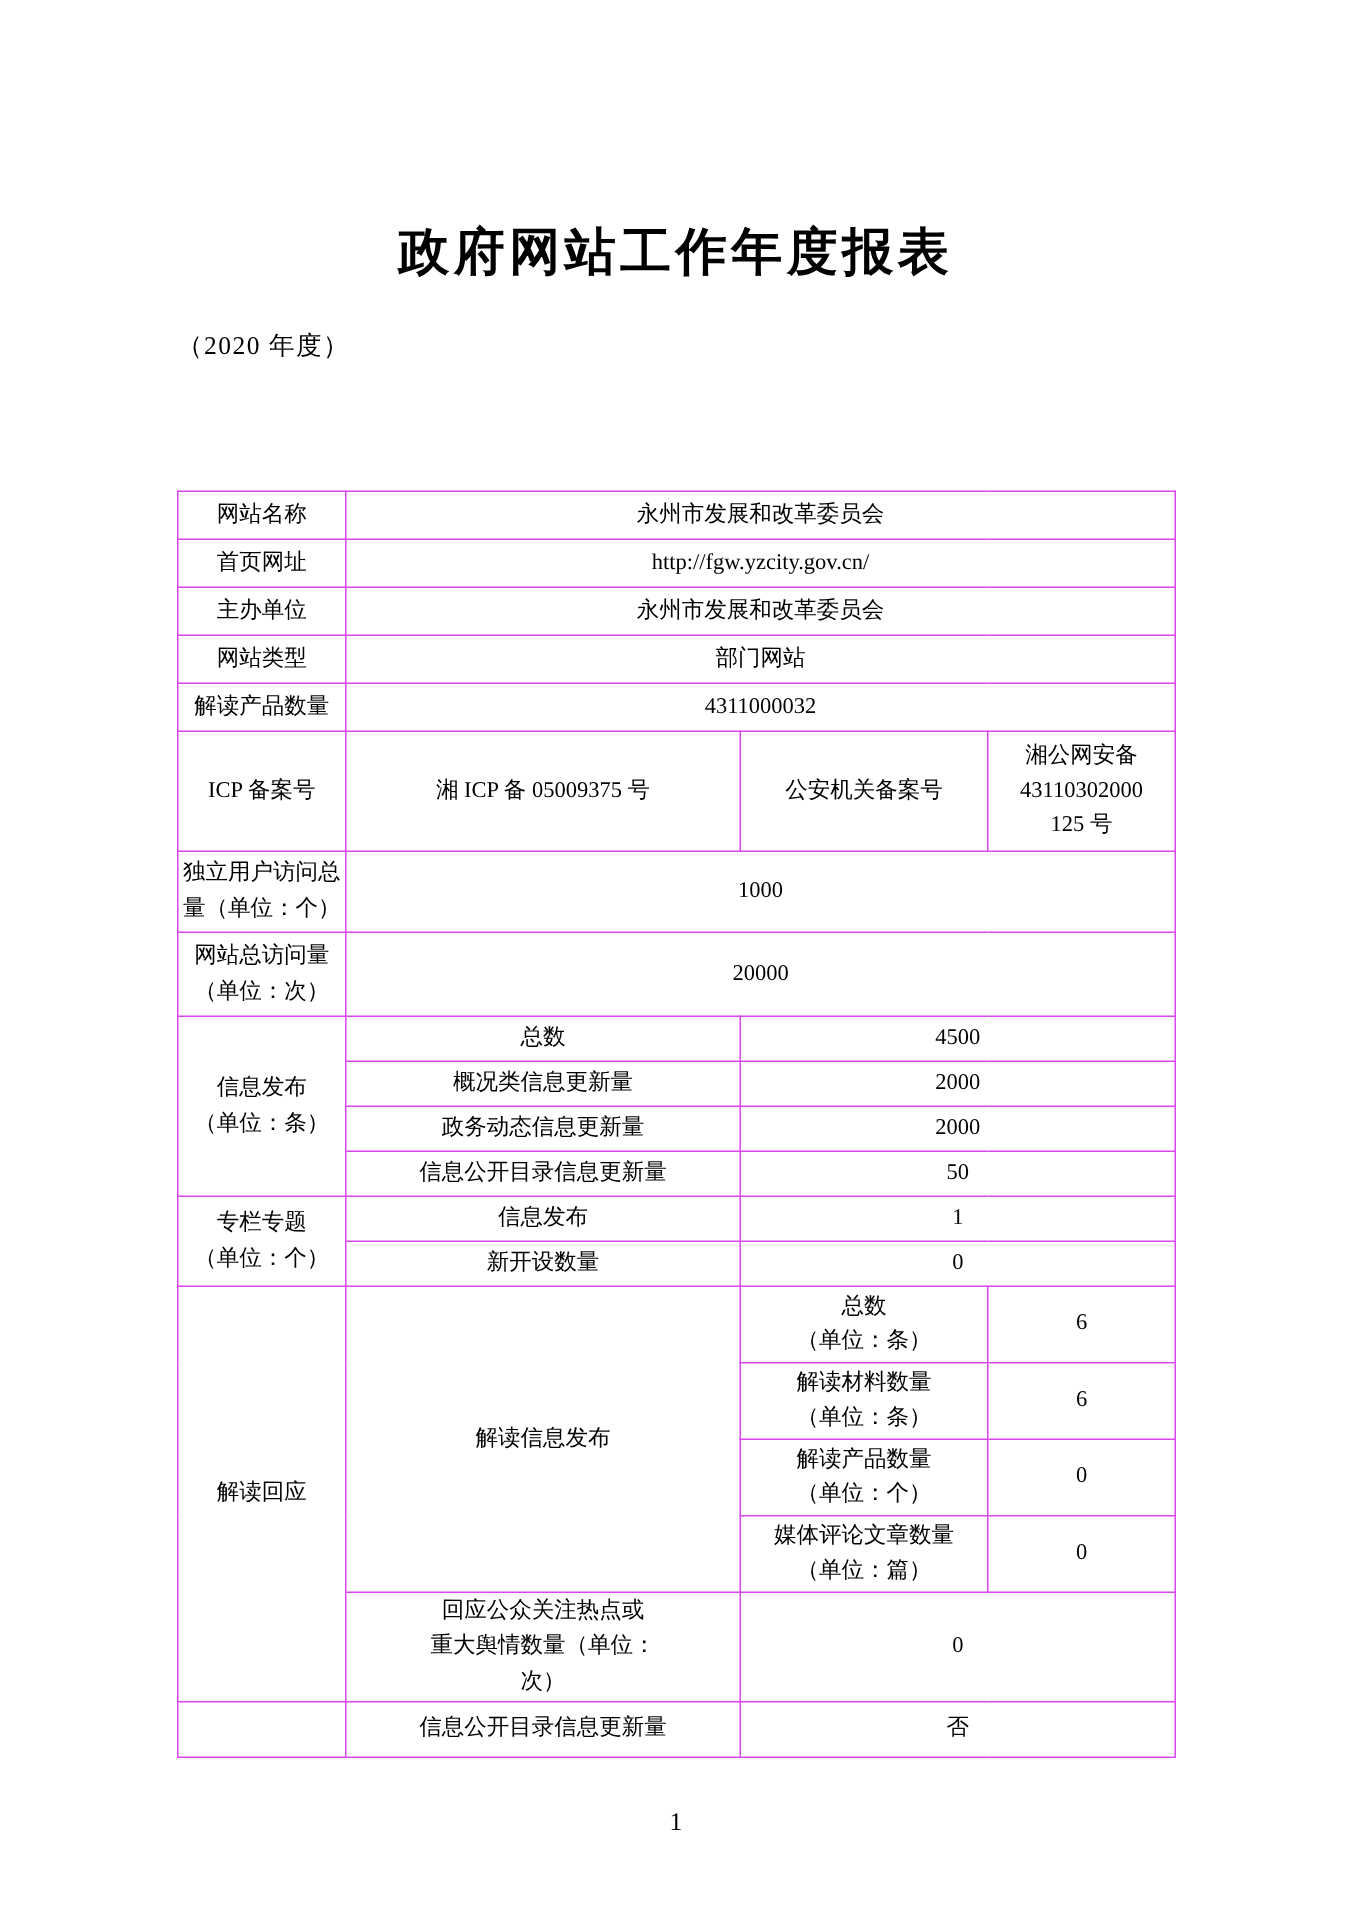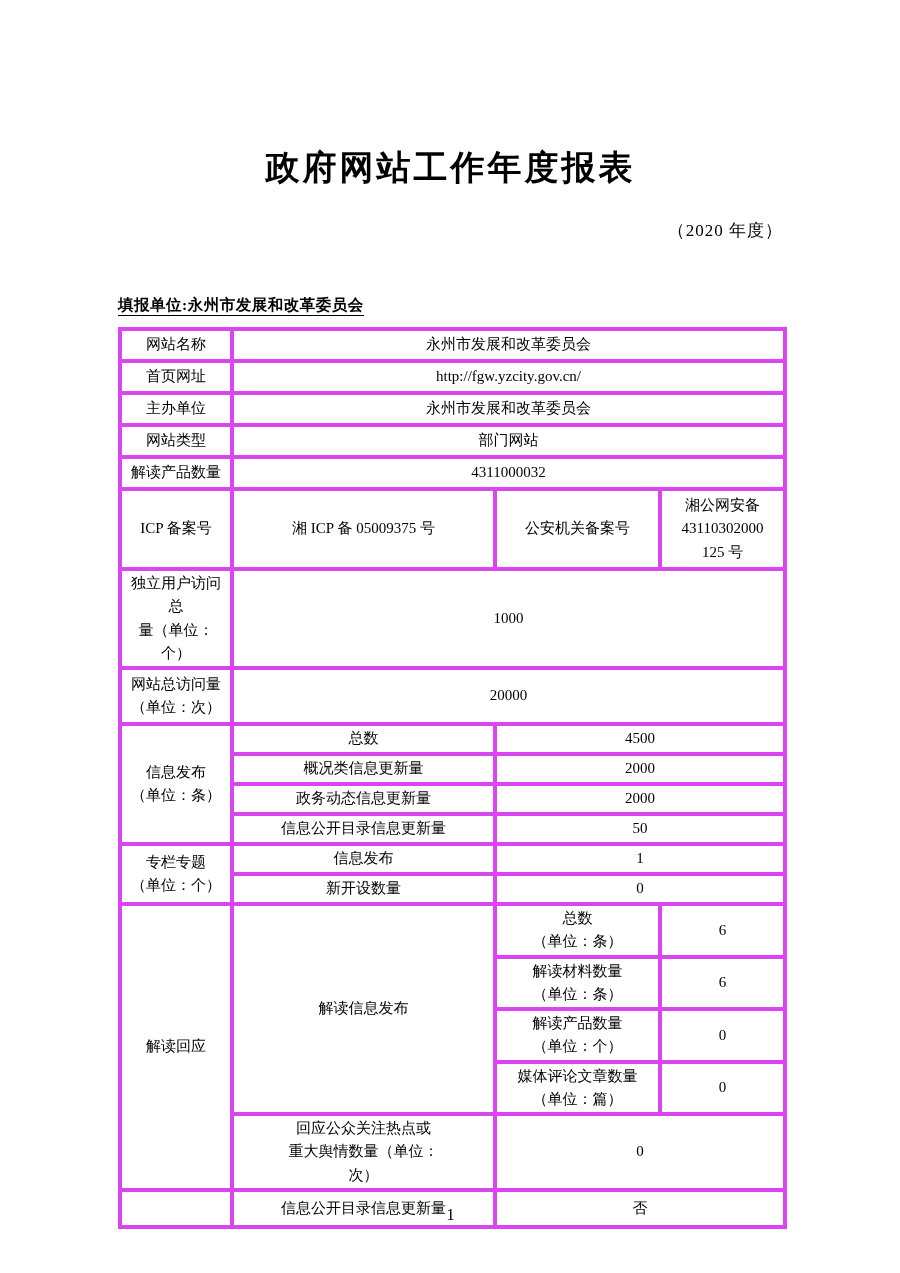--- a/index.html
+++ b/index.html
@@ -34,21 +34,21 @@
     font-weight: bold;
     font-size: 34px;
     letter-spacing: 3px;
     white-space: nowrap;
   }
   .doc-subtitle {
     position: absolute;
     left: 0;
     right: 0;
     top: 192px;
-    text-align: right;
+    text-align: left;
     font-size: 17px;
     letter-spacing: 1px;
   }
   .unit-line {
     position: absolute;
     left: 0;
     top: 268px;
     font-size: 15.5px;
     font-weight: bold;
     letter-spacing: 0.5px;
@@ -59,21 +59,21 @@
   }
   table.report {
     position: absolute;
     left: 0;
     top: 300px;
     width: 665px;
     border-collapse: collapse;
     table-layout: fixed;
   }
   .report td {
-    border: 4px solid #d946ef;
+    border: 1px solid #d946ef;
     text-align: center;
     vertical-align: middle;
     font-size: 15px;
     line-height: 1.55;
     white-space: pre-line;
     padding: 1px 2px;
     overflow: hidden;
   }
   .report tr { height: 32px; }
   .report tr:nth-child(6) { height: 80px; }
@@ -95,23 +95,20 @@
 </head>
 <body>
 
 <div class="page">
   <div class="content">
 
     <div class="doc-title">政府网站工作年度报表</div>
 
     <div class="doc-subtitle">（2020 年度）</div>
 
-    <div class="unit-line">
-      <span class="underlined">填报单位:永州市发展和改革委员会</span>
-    </div>
 
     <table class="report">
       <colgroup>
         <col style="width:112px">
         <col style="width:263px">
         <col style="width:165px">
         <col style="width:125px">
       </colgroup>
       <tbody id="report-body">
           <tr>

